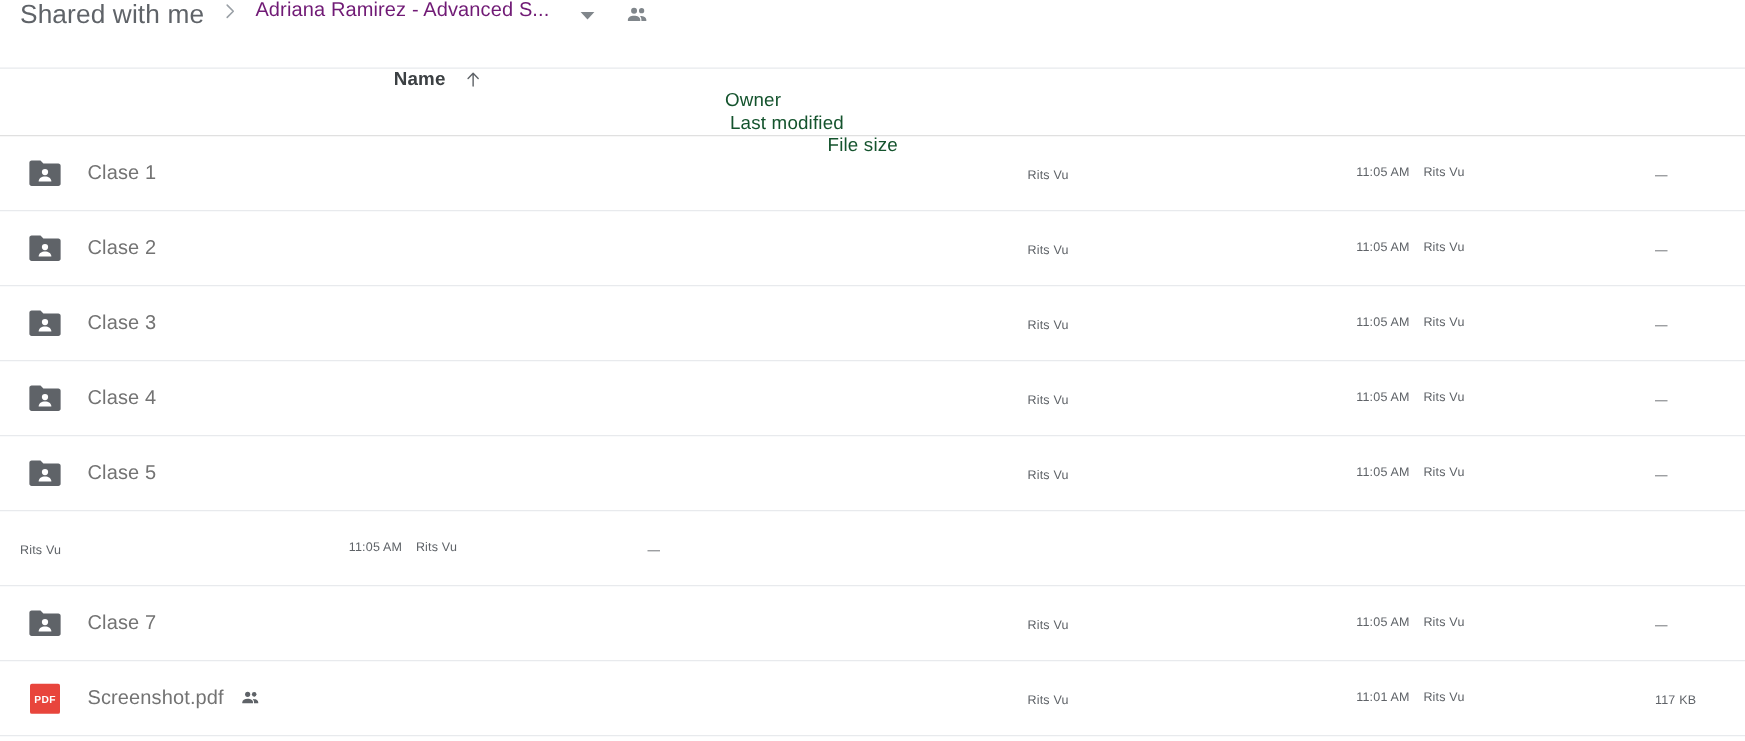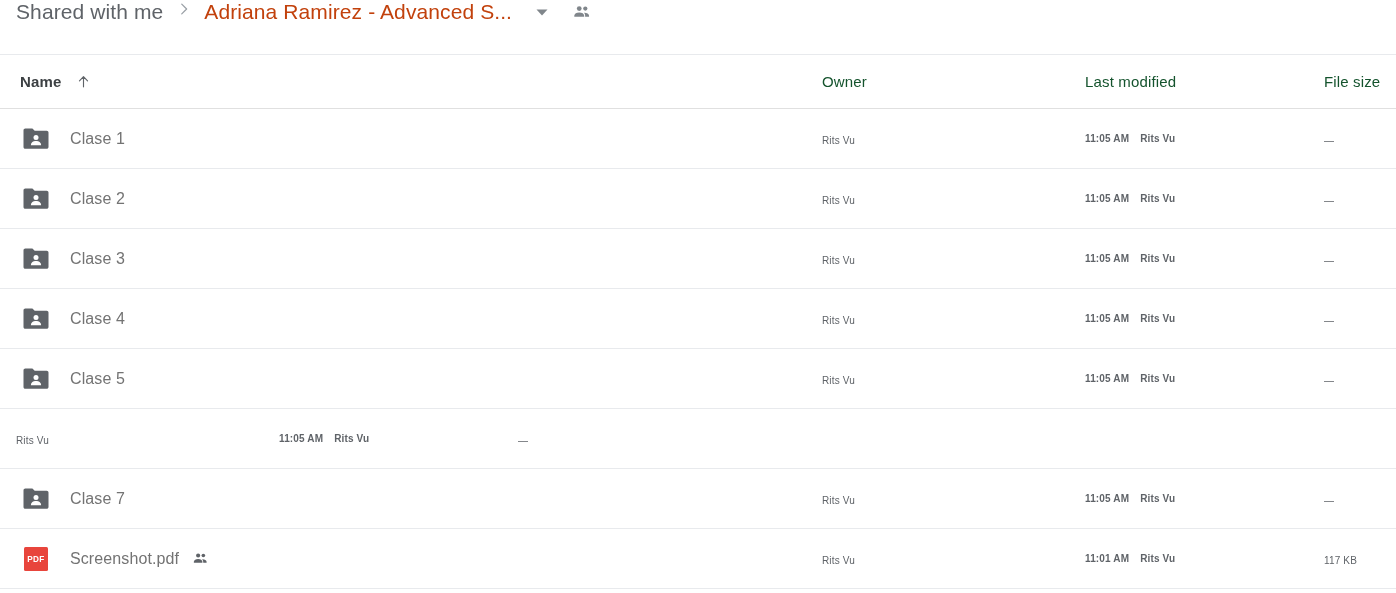--- a/index.html
+++ b/index.html
@@ -32,22 +32,22 @@
   }
 
   .crumb-sep {
     margin: 0 11px 0 12px;
     display: inline-flex;
     align-items: center;
     color: #9aa0a6;
   }
 
   .crumb-current {
-    font-size: 21px;
-    color: #c2410c;
+    font-size: 16px;
+    color: #701a75;
     letter-spacing: 0.1px;
     white-space: nowrap;
     max-width: 340px;
     overflow: hidden;
     text-overflow: ellipsis;
     cursor: pointer;
   }
 
   .crumb-caret {
     margin-left: 18px;
@@ -75,20 +75,21 @@
   .row {
     display: flex;
     align-items: center;
     width: 1396px;
     border-bottom: 1px solid #e8eaed;
   }
 
   .header-row {
     height: 54px;
     border-bottom: 1px solid #e0e0e0;
+    flex-direction: column;
   }
 
   .data-row { height: 60px; cursor: pointer; }
 
   
   .col-name      { width: 806px; display: flex; align-items: center; padding-left: 20px; }
   .col-owner     { width: 268px; padding-left: 16px; }
   .col-modified  { width: 250px; padding-left: 11px; }
   .col-size      { width: 72px;  text-align: left; }
 
@@ -134,21 +135,21 @@
     color: #5f6368;
   }
 
   .cell-text {
     font-size: 10px;
     color: #5f6368;
     letter-spacing: 0.15px;
     white-space: nowrap;
   }
 
-  .modified-wrap { display: flex; align-items: baseline; font-weight: bold; }
+  .modified-wrap { display: flex; align-items: baseline; }
   .modified-time { margin-right: 11px; }
 </style>
 </head>
 <body>
 
 <div class="breadcrumb-bar">
   <span class="crumb-root">Shared with me</span>
 
   <span class="crumb-sep">
     <svg width="18" height="18" viewBox="0 0 24 24" aria-hidden="true">

